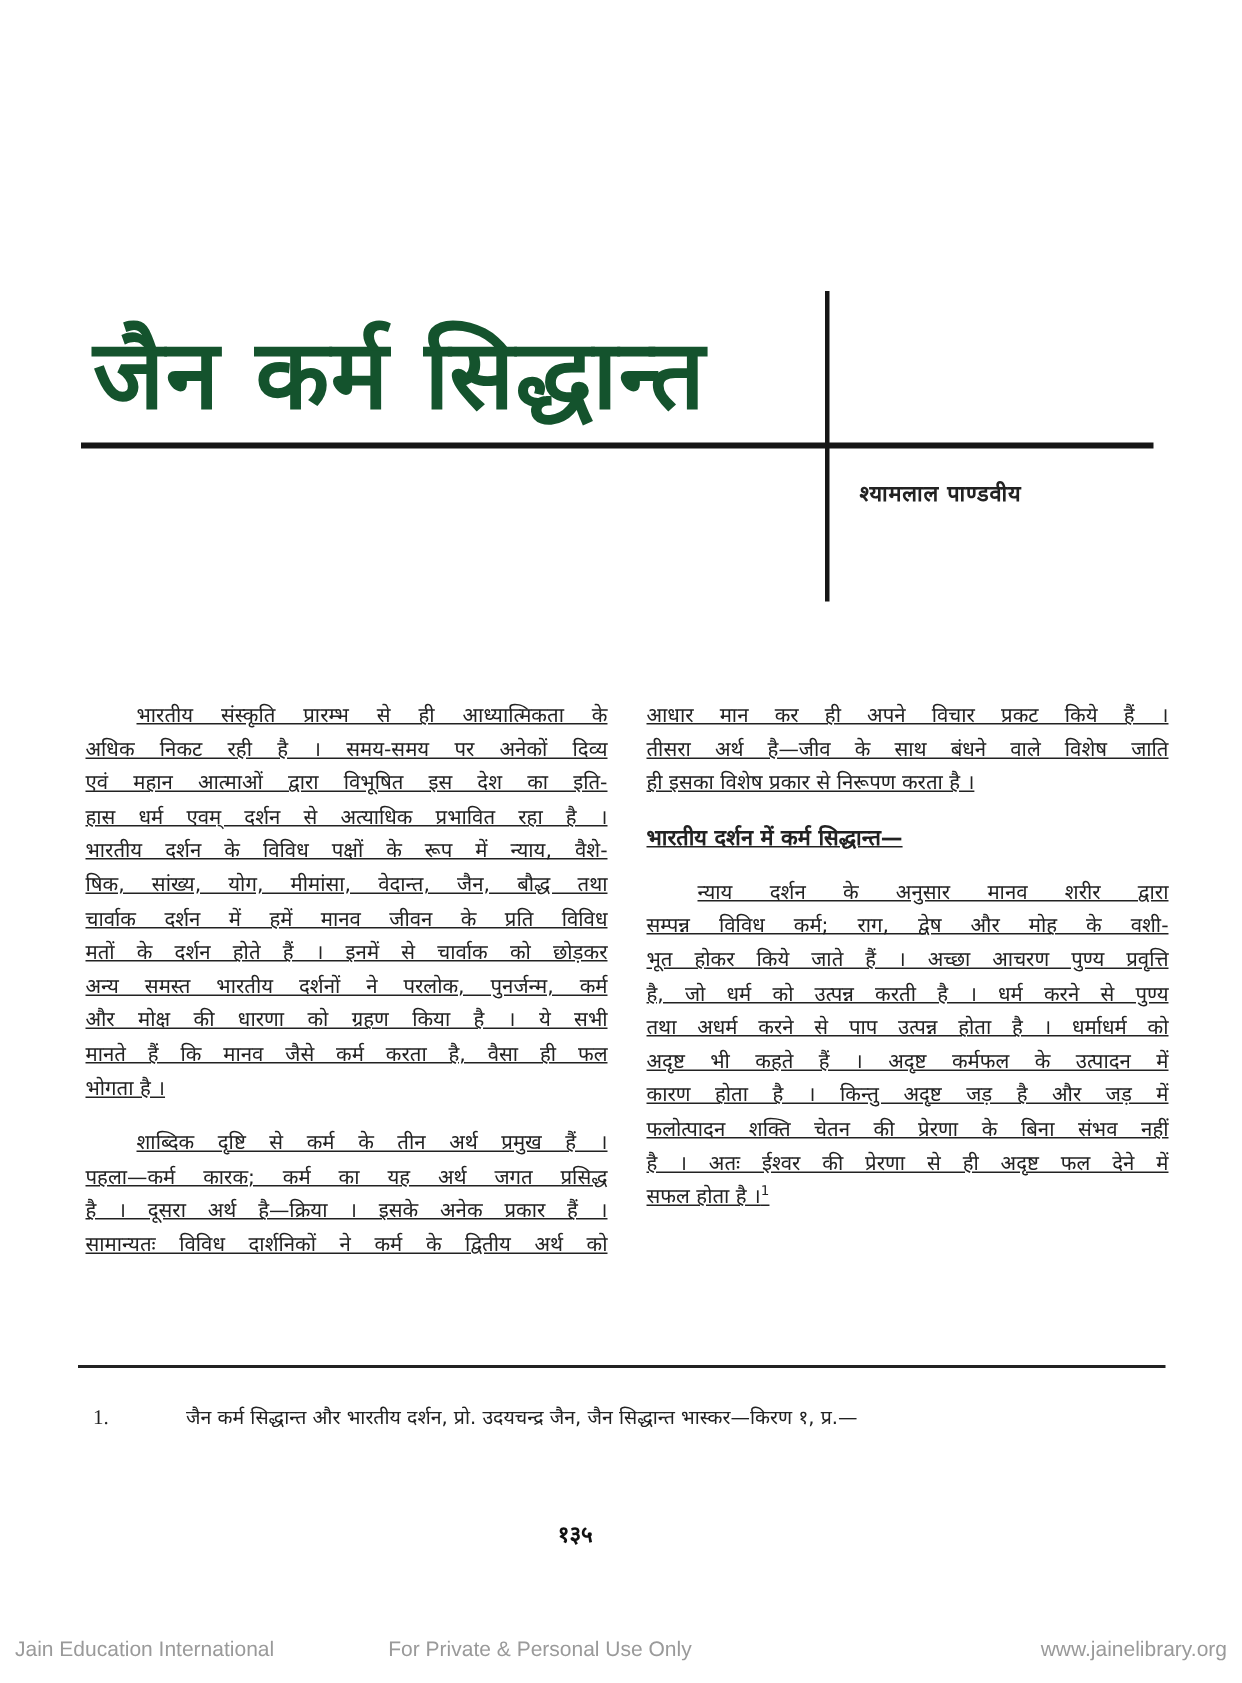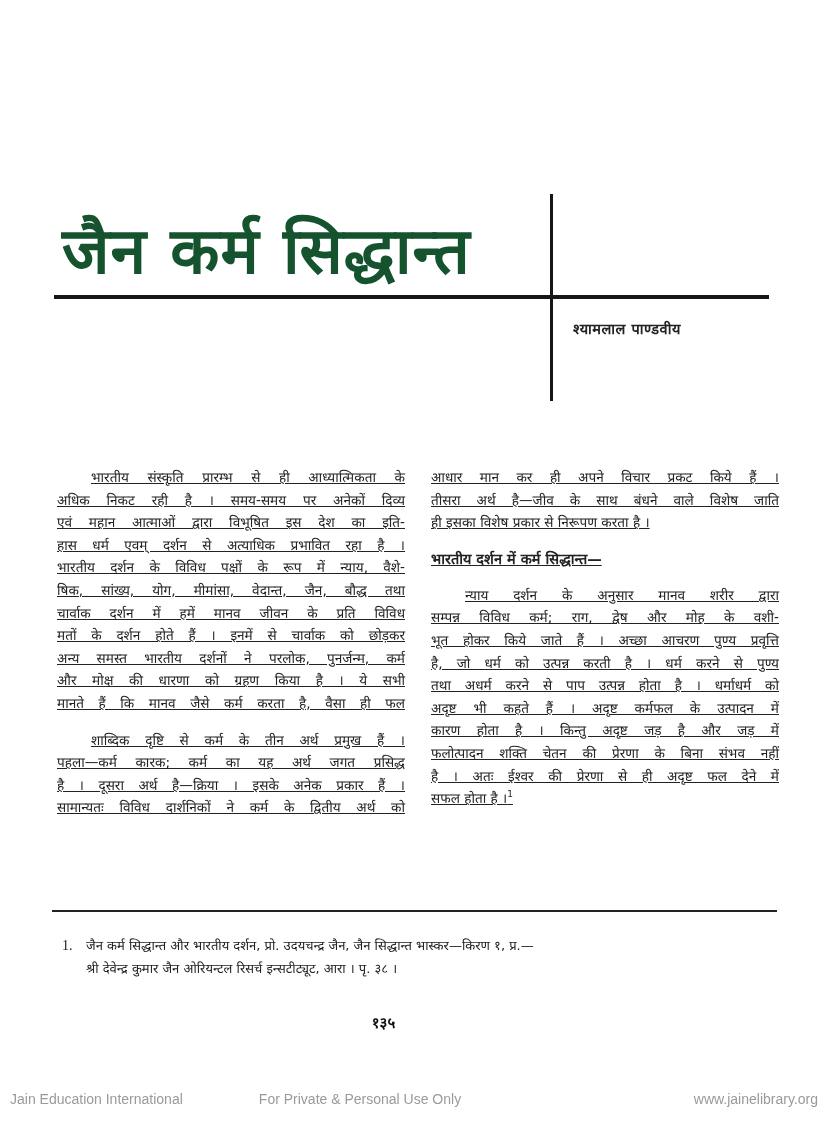--- a/index.html
+++ b/index.html
@@ -118,21 +118,21 @@
       color: #222;
     }
     .fn-num {
       position: absolute;
       left: 0;
       top: 0;
       font-family: "Liberation Serif", serif;
       font-size: 14px;
     }
     .fn-text {
-      margin-left: 24px;
+      margin-left: 62px;
     }
     .fn-line {
       display: block;
       white-space: nowrap;
     }
     .page-number {
       position: absolute;
       left: 0;
       width: 767px;
       top: 1012px;
@@ -169,20 +169,21 @@
     <span class="line" style="text-indent:0">अधिक निकट रही है । समय-समय पर अनेकों दिव्य</span>
     <span class="line" style="text-indent:0">एवं महान आत्माओं द्वारा विभूषित इस देश का इति-</span>
     <span class="line" style="text-indent:0">हास धर्म एवम् दर्शन से अत्याधिक प्रभावित रहा है ।</span>
     <span class="line" style="text-indent:0">भारतीय दर्शन के विविध पक्षों के रूप में न्याय, वैशे-</span>
     <span class="line" style="text-indent:0">षिक, सांख्य, योग, मीमांसा, वेदान्त, जैन, बौद्ध तथा</span>
     <span class="line" style="text-indent:0">चार्वाक दर्शन में हमें मानव जीवन के प्रति विविध</span>
     <span class="line" style="text-indent:0">मतों के दर्शन होते हैं । इनमें से चार्वाक को छोड़कर</span>
     <span class="line" style="text-indent:0">अन्य समस्त भारतीय दर्शनों ने परलोक, पुनर्जन्म, कर्म</span>
     <span class="line" style="text-indent:0">और मोक्ष की धारणा को ग्रहण किया है । ये सभी</span>
     <span class="line" style="text-indent:0">मानते हैं कि मानव जैसे कर्म करता है, वैसा ही फल</span>
+    <span class="line last" style="text-indent:0">भोगता है ।</span>
   </p>
   <p style="margin-top:14px;">
     <span class="line">शाब्दिक दृष्टि से कर्म के तीन अर्थ प्रमुख हैं ।</span>
     <span class="line" style="text-indent:0">पहला—कर्म कारक; कर्म का यह अर्थ जगत प्रसिद्ध</span>
     <span class="line" style="text-indent:0">है । दूसरा अर्थ है—क्रिया । इसके अनेक प्रकार हैं ।</span>
     <span class="line" style="text-indent:0">सामान्यतः विविध दार्शनिकों ने कर्म के द्वितीय अर्थ को</span>
   </p>
 </div>
 
 <div class="col col-right">
@@ -205,21 +206,20 @@
     <span class="line last" style="text-indent:0"><span>सफल होता है ।</span><sup>1</sup></span>
   </p>
 </div>
 
 <div class="rule-foot"></div>
 
 <div class="footnote">
   <span class="fn-num">1.</span>
   <div class="fn-text">
     <span class="fn-line">जैन कर्म सिद्धान्त और भारतीय दर्शन, प्रो. उदयचन्द्र जैन, जैन सिद्धान्त भास्कर—किरण १, प्र.—</span>
-    <span class="fn-line">श्री देवेन्द्र कुमार जैन ओरियन्टल रिसर्च इन्सटीट्यूट, आरा । पृ. ३८ ।</span>
   </div>
 </div>
 
 <div class="page-number">१३५</div>
 
 <div class="footer footer-left">Jain Education International</div>
 <div class="footer footer-center">For Private &amp; Personal Use Only</div>
 <div class="footer footer-right">www.jainelibrary.org</div>
 
 </body></html>

